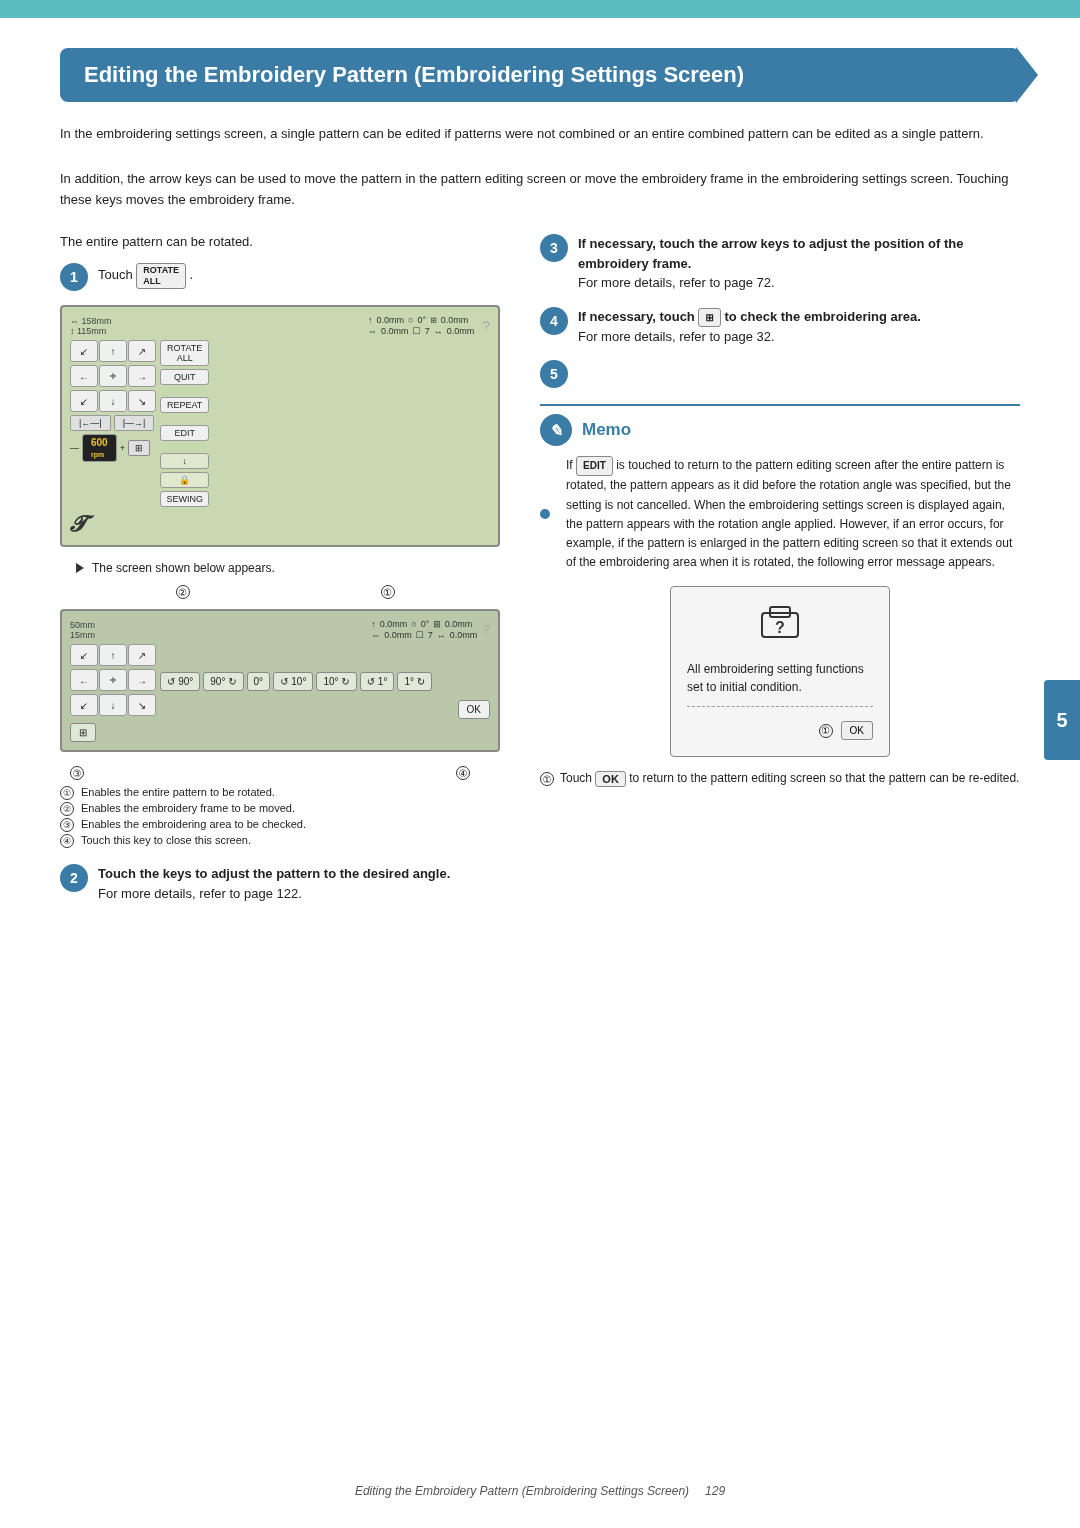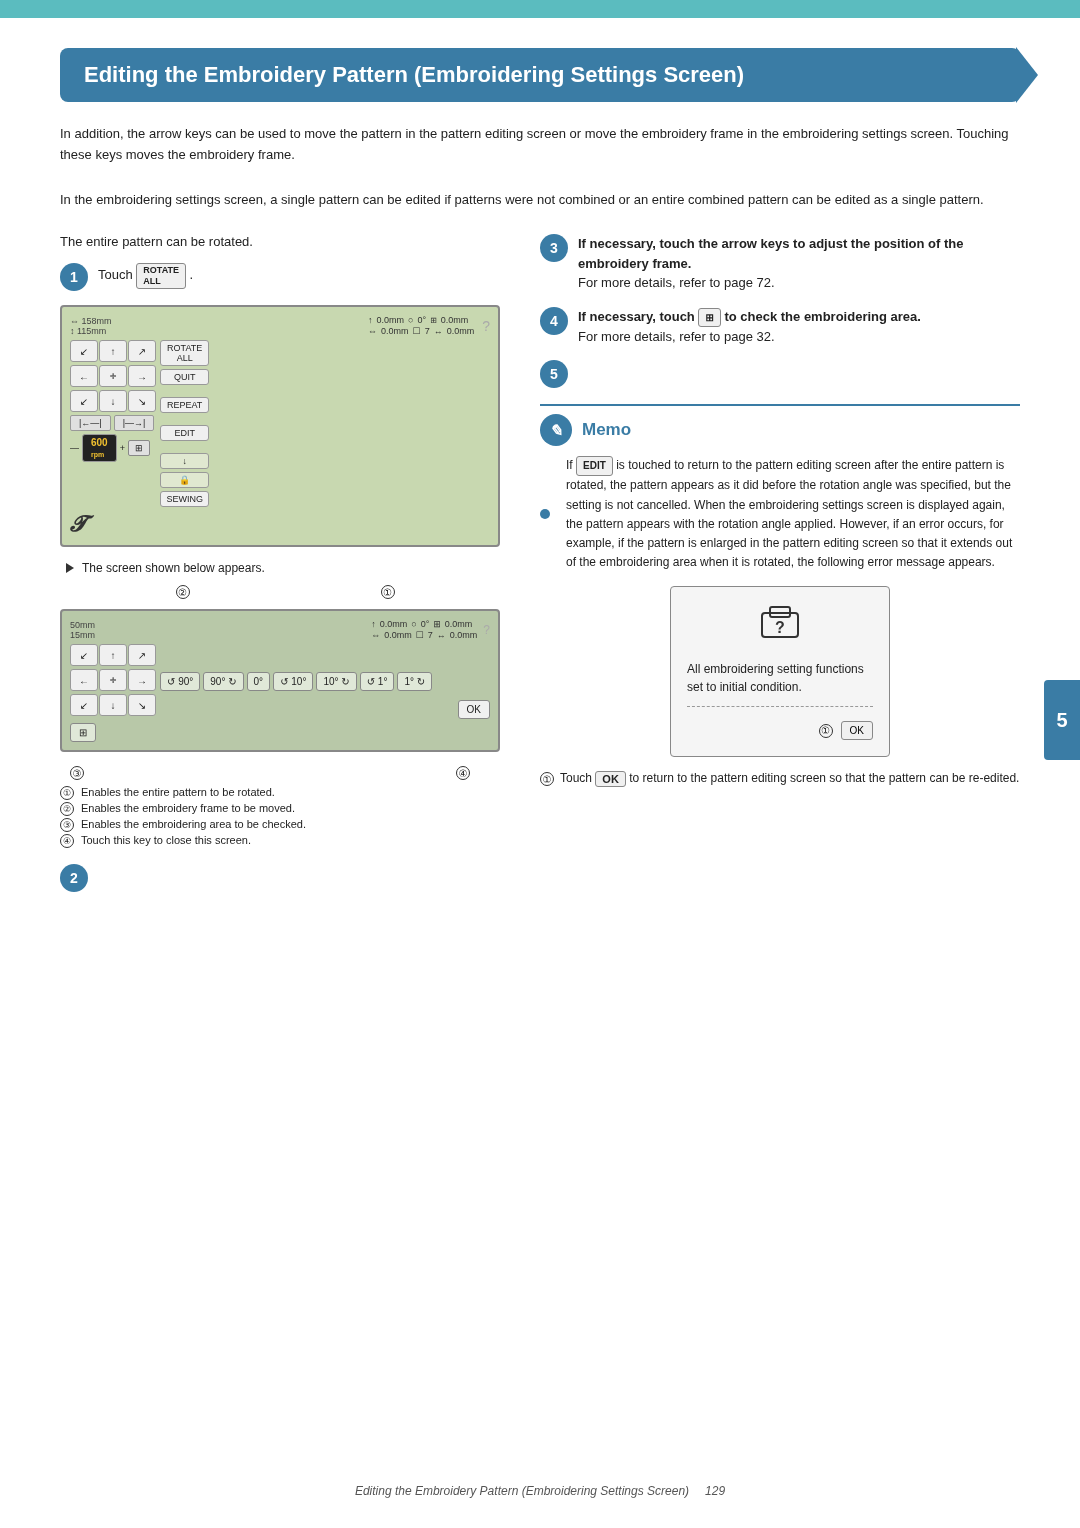--- a/index.html
+++ b/index.html
@@ -219,21 +219,21 @@
       border: 1px solid #333;
       border-radius: 50%;
       text-align: center;
       line-height: 13px;
       font-size: 9px;
       margin-right: 3px;
     }
 
     .screen-appears {
       font-size: 12px;
-      margin: 6px 0 10px 6px;
+      margin: 6px 0 10px 16px;
       display: flex;
       align-items: center;
       gap: 4px;
     }
 
     .triangle-right {
       width: 0;
       height: 0;
       border-top: 5px solid transparent;
       border-bottom: 5px solid transparent;
@@ -394,22 +394,22 @@
 <body>
 
 <div class="top-bar"></div>
 
 <div class="page-content">
 
   <div class="section-title-box">
     <h1>Editing the Embroidery Pattern (Embroidering Settings Screen)</h1>
   </div>
 
+  <p class="intro-text">In the embroidering settings screen, a single pattern can be edited if patterns were not combined or an entire combined pattern can be edited as a single pattern.</p>
   <p class="intro-text">In addition, the arrow keys can be used to move the pattern in the pattern editing screen or move the embroidery frame in the embroidering settings screen. Touching these keys moves the embroidery frame.</p>
-  <p class="intro-text">In the embroidering settings screen, a single pattern can be edited if patterns were not combined or an entire combined pattern can be edited as a single pattern.</p>
 
   <div class="two-col">
 
     <div class="left-col">
 
 
       <p class="can-be-rotated">The entire pattern can be rotated.</p>
 
       <div class="step-row">
         <div class="step-circle">1</div>
@@ -586,20 +586,24 @@
             <span>Enables the embroidering area to be checked.</span>
           </div>
         <div class="num-row">
             <span class="annotation-circle">④</span>
             <span>Touch this key to close this screen.</span>
           </div>
       </div>
 
       <div class="step-row" style="margin-top:16px;">
         <div class="step-circle">2</div>
+        <div class="step-text">
+          <strong>Touch the keys to adjust the pattern to the desired angle.</strong><br>
+          <span>For more details, refer to page 122.</span>
+        </div>
       </div>
 
     </div>
 
     <div class="right-col">
 
       <div class="step-row">
         <div class="step-circle">3</div>
         <div class="step-text">
           <strong>If necessary, touch the arrow keys to adjust the position of the embroidery frame.</strong><br>

